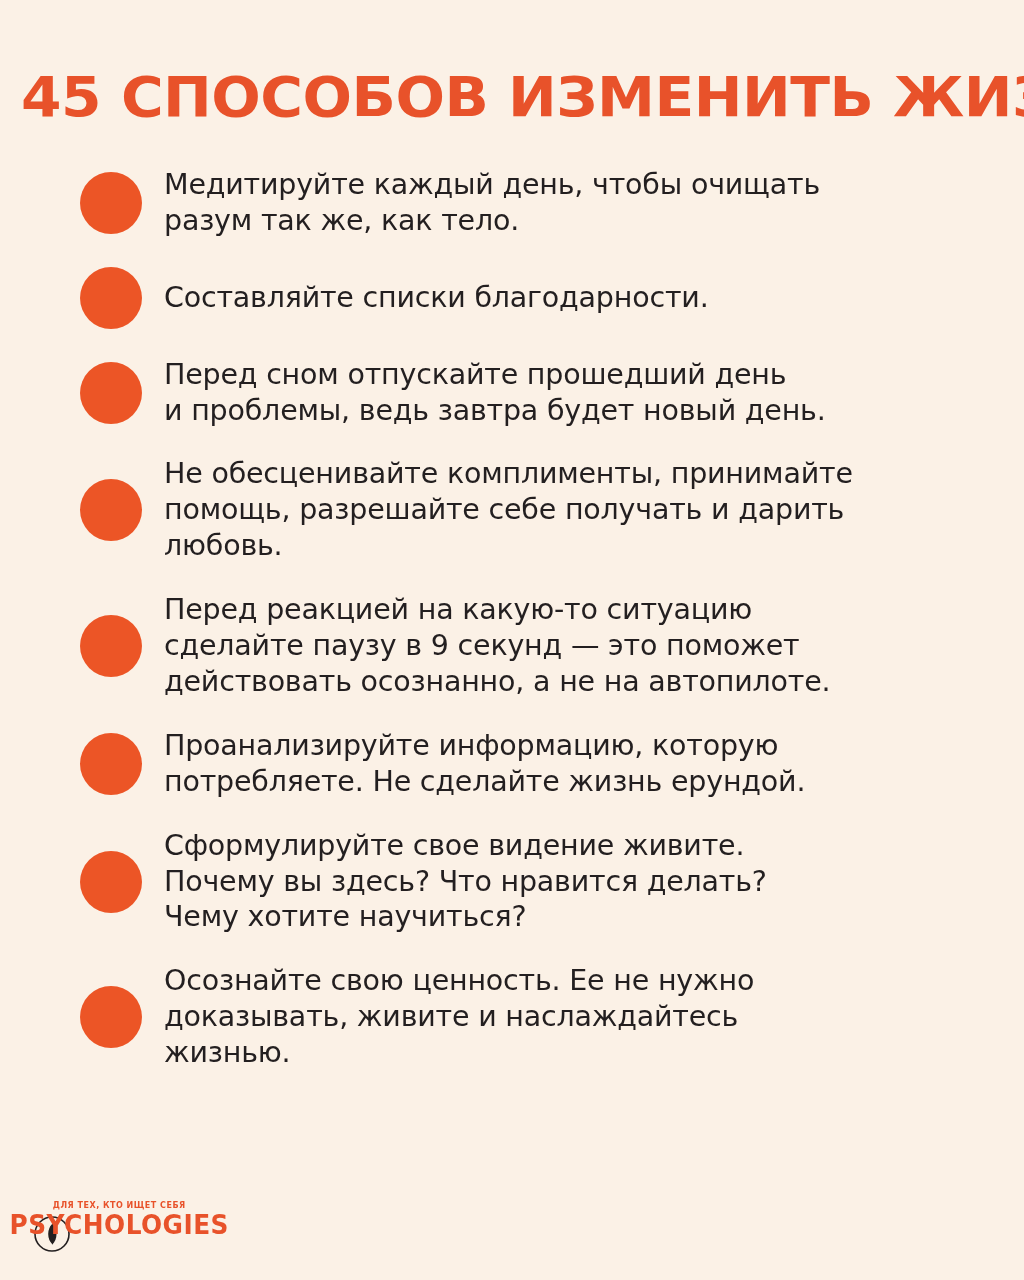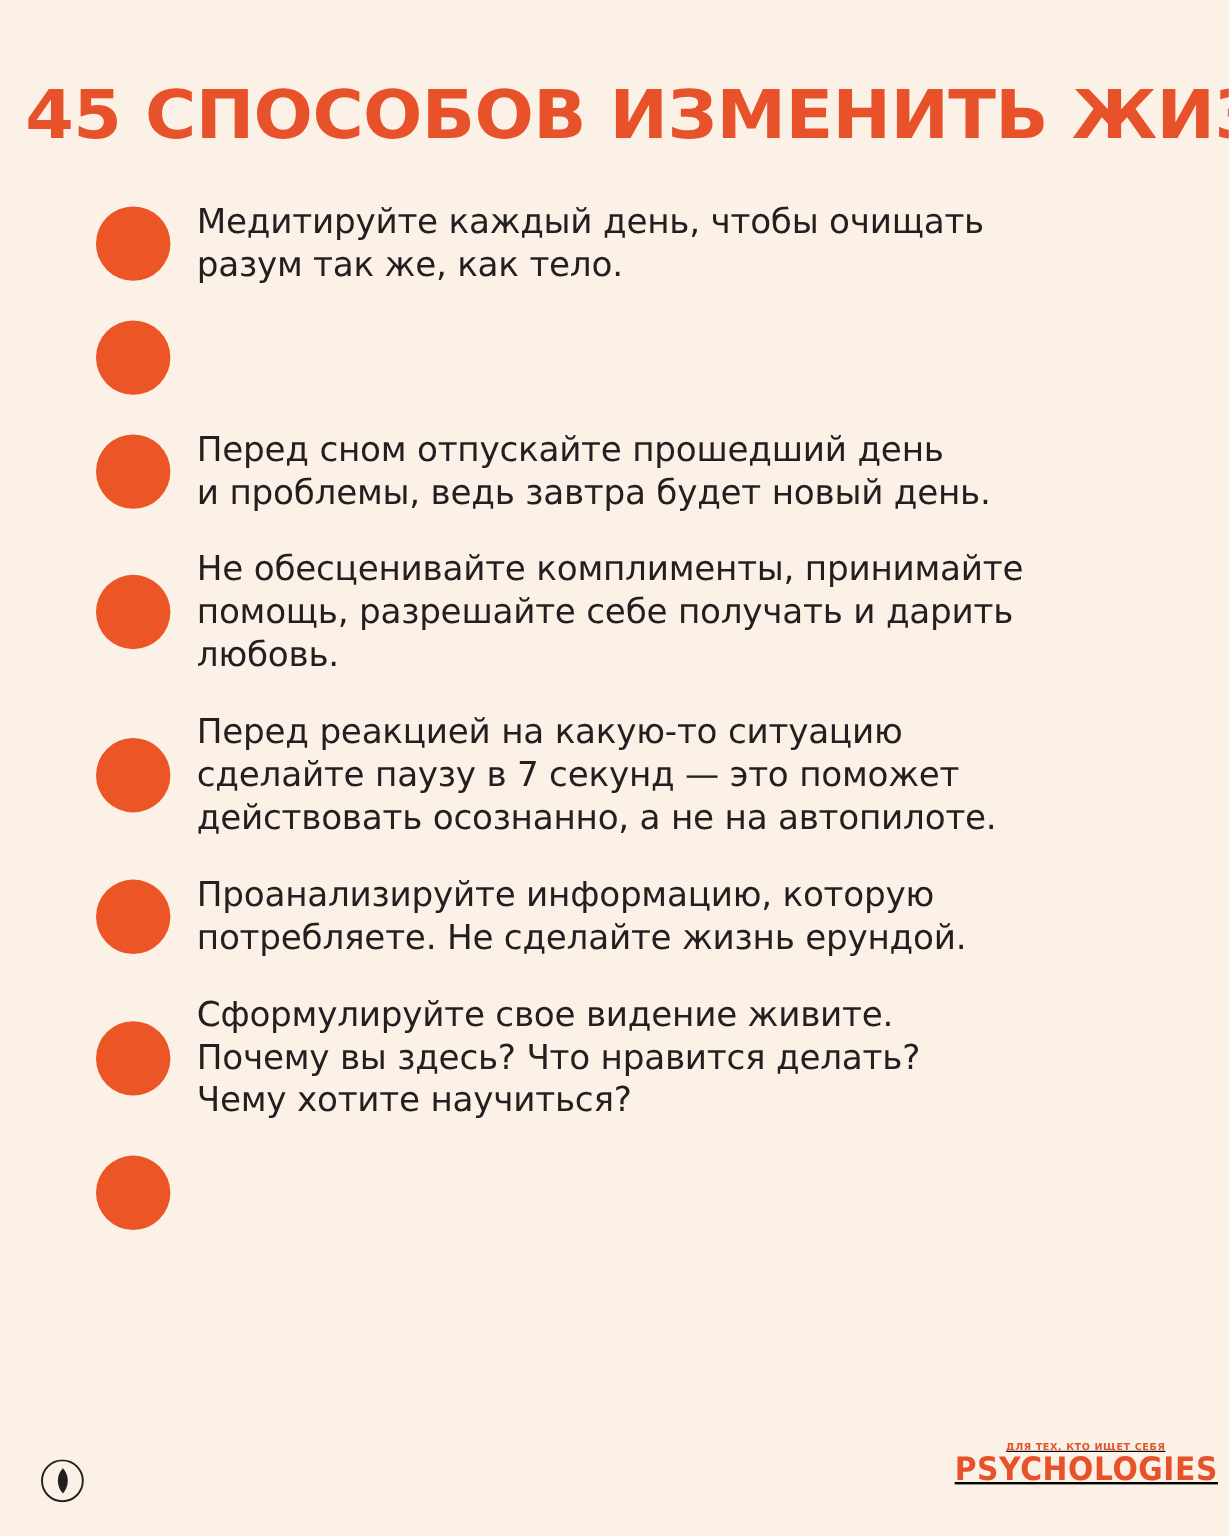--- a/index.html
+++ b/index.html
@@ -60,22 +60,21 @@
     color: #231f20;
     font-family: "DejaVu Sans", sans-serif;
     letter-spacing: -0.2px;
     white-space: pre-line;
   }
   .footer {
     height: 120px;
     position: relative;
     display: flex;
     align-items: center;
-    justify-content: flex-end;
-    text-decoration: underline;
+    justify-content: flex-start;
   }
   .brand {
     text-align: center;
     line-height: 1;
   }
   .brand-sup {
     display: block;
     font-size: 8px;
     color: #e8522a;
     letter-spacing: 0.5px;
@@ -106,51 +105,55 @@
   <h1 class="title">45 СПОСОБОВ ИЗМЕНИТЬ ЖИЗНЬ</h1>
 
   <ul class="list">
     <li class="item">
       <span class="bullet"></span>
       <span class="item-text">Медитируйте каждый день, чтобы очищать
 разум так же, как тело.</span>
     </li>
     <li class="item">
       <span class="bullet"></span>
+      <span class="item-text">Составляйте списки благодарности.</span>
     </li>
     <li class="item">
       <span class="bullet"></span>
       <span class="item-text">Перед сном отпускайте прошедший день
 и проблемы, ведь завтра будет новый день.</span>
     </li>
     <li class="item">
       <span class="bullet"></span>
       <span class="item-text">Не обесценивайте комплименты, принимайте
 помощь, разрешайте себе получать и дарить
 любовь.</span>
     </li>
     <li class="item">
       <span class="bullet"></span>
       <span class="item-text">Перед реакцией на какую-то ситуацию
-сделайте паузу в 7 секунд — это поможет
+сделайте паузу в 9 секунд — это поможет
 действовать осознанно, а не на автопилоте.</span>
     </li>
     <li class="item">
       <span class="bullet"></span>
       <span class="item-text">Проанализируйте информацию, которую
 потребляете. Не сделайте жизнь ерундой.</span>
     </li>
     <li class="item">
       <span class="bullet"></span>
       <span class="item-text">Сформулируйте свое видение живите.
 Почему вы здесь? Что нравится делать?
 Чему хотите научиться?</span>
     </li>
     <li class="item">
       <span class="bullet"></span>
+      <span class="item-text">Осознайте свою ценность. Ее не нужно
+доказывать, живите и наслаждайтесь
+жизнью.</span>
     </li>
   </ul>
 
   <div class="footer">
     <span class="corner-logo">
       <svg width="36" height="36" viewBox="0 0 36 36" aria-hidden="true">
         <circle cx="18" cy="18" r="17" fill="none" stroke="#231f20" stroke-width="1.6"></circle>
         <path d="M18 7 C24 13 24 23 18 29 C12 23 12 13 18 7 Z" fill="#231f20"></path>
         <path d="M18 7 C12 13 12 23 18 29" fill="none" stroke="#fbf1e6" stroke-width="1.4"></path>
       </svg>

